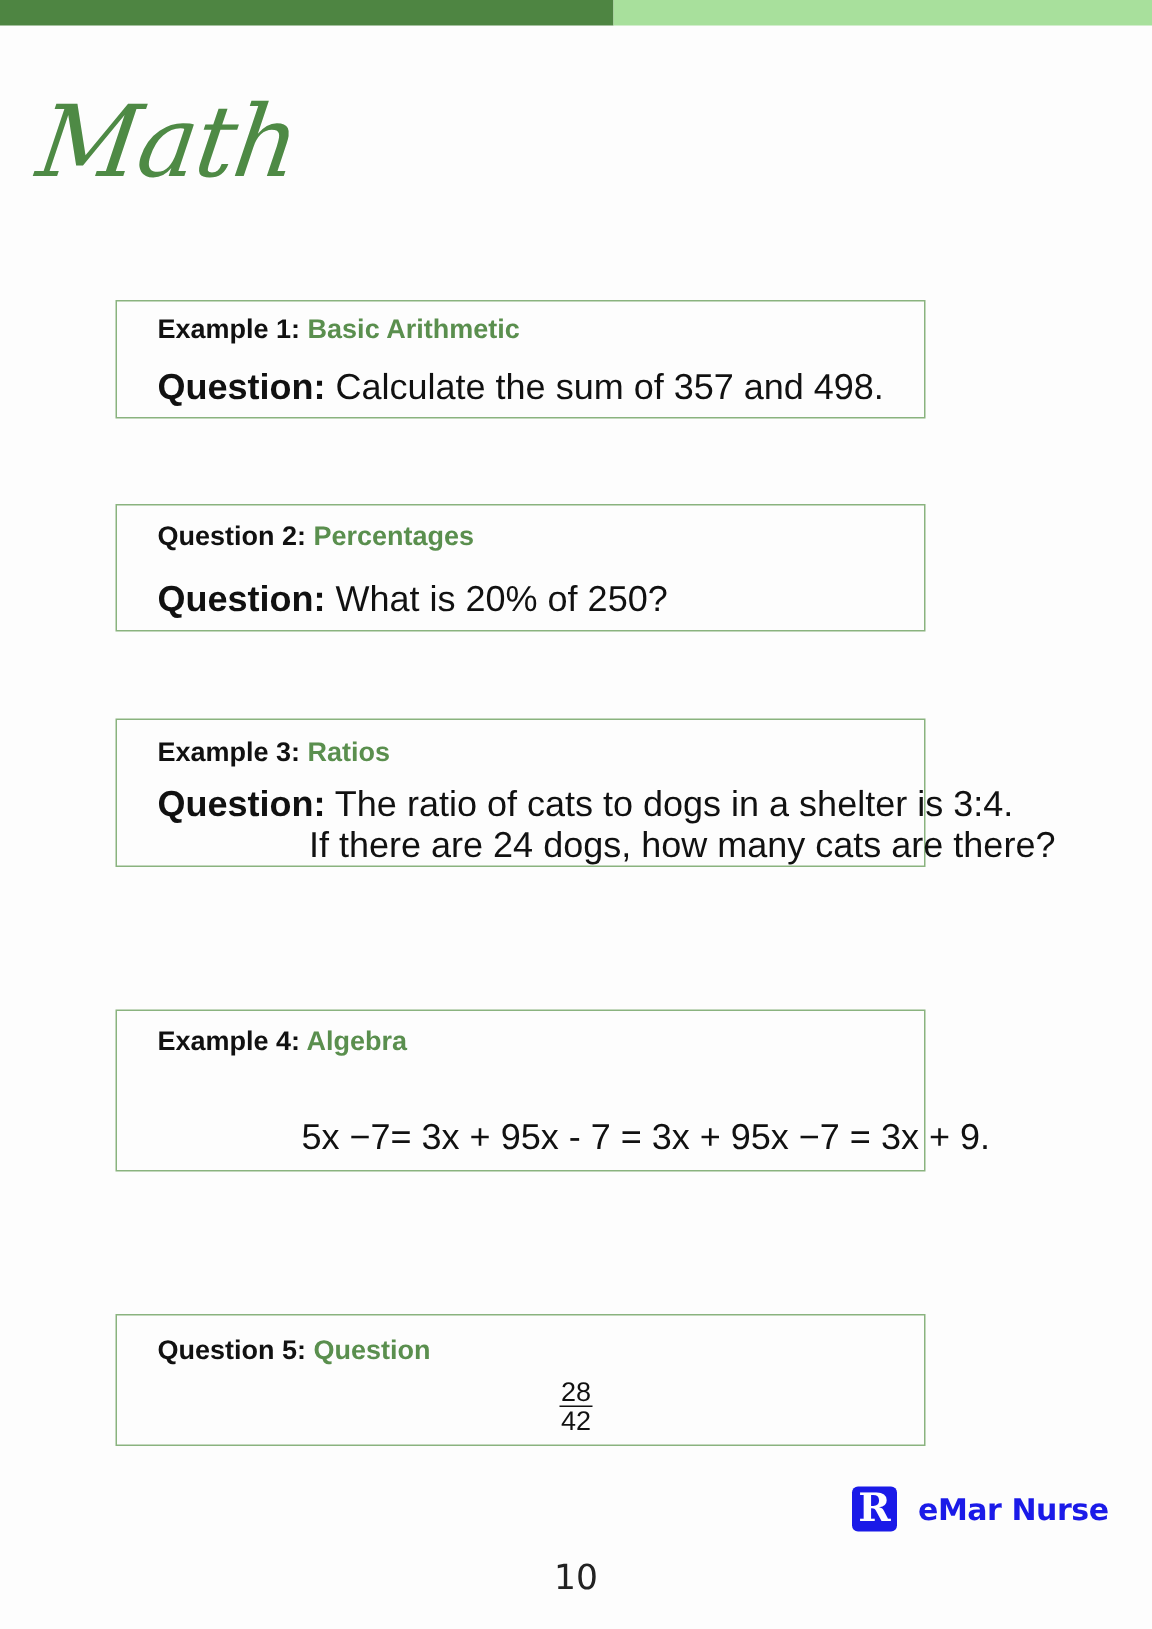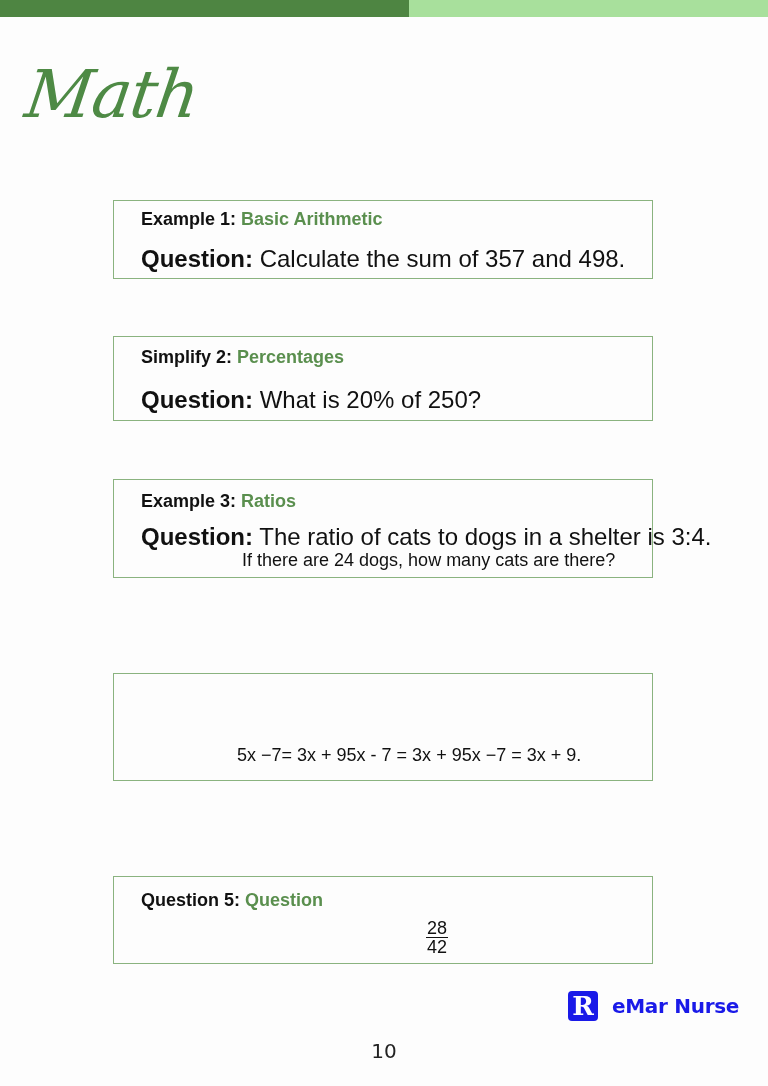--- a/index.html
+++ b/index.html
@@ -44,21 +44,20 @@
       transform: skewX(-8deg);
       line-height: 1;
     }
     .card {
       position: absolute;
       left: 77px;
       width: 540px;
       border: 1.5px solid #8ab37f;
       background: #fdfdfd;
       box-sizing: border-box;
-      margin-left: 36px;
     }
     .card .heading {
       position: absolute;
       left: 27px;
       font-size: 18px;
       font-weight: bold;
       color: #111;
       white-space: nowrap;
     }
     .card .heading .topic {
@@ -69,28 +68,28 @@
       left: 27px;
       font-size: 24px;
       color: #111;
       white-space: nowrap;
     }
     .card .question .q-label {
       font-weight: bold;
     }
     .card .cont {
       position: absolute;
-      font-size: 18px;
+      font-size: 24px;
       color: #111;
       white-space: nowrap;
       text-align: right;
     }
     .fraction {
       position: absolute;
-      left: 312px;
+      left: 295px;
       top: 43px;
       font-size: 18px;
       line-height: 18px;
       text-align: center;
     }
     .fraction .num {
       display: block;
       border-bottom: 1.5px solid #111;
       padding: 0 1px;
       line-height: 17px;
@@ -127,21 +126,21 @@
       letter-spacing: -0.3px;
       margin-left: 12px;
     }
     .page-number {
       position: absolute;
       left: 0;
       width: 768px;
       top: 1039px;
       text-align: center;
       font-family: "DejaVu Sans", sans-serif;
-      font-size: 20px;
+      font-size: 23px;
       color: #222;
     }
   </style>
 </head>
 <body>
 
 <div class="topbar">
   <div class="dark"></div>
   <div class="light"></div>
 </div>
@@ -154,21 +153,21 @@
     <span class="topic">Basic Arithmetic</span>
   </div>
   <div class="question" style="top:44px;">
     <span class="q-label">Question:</span>
     <span>Calculate the sum of 357 and 498.</span>
   </div>
 </div>
 
 <div class="card" style="top:336px;height:85px;">
   <div class="heading" style="top:10px;">
-    <span>Simplify 2:</span>
+    <span>Question 2:</span>
     <span class="topic">Percentages</span>
   </div>
   <div class="question" style="top:49px;text-align:center;">
     <span class="q-label">Question:</span>
     <span>What is 20% of 250?</span>
   </div>
 </div>
 
 <div class="card" style="top:479px;height:99px;">
   <div class="heading" style="top:11px;">
@@ -176,20 +175,24 @@
     <span class="topic">Ratios</span>
   </div>
   <div class="question" style="top:43px;">
     <span class="q-label">Question:</span>
     <span>The ratio of cats to dogs in a shelter is 3:4.</span>
   </div>
   <div class="cont" style="left:128px;top:70px;">If there are 24 dogs, how many cats are there?</div>
 </div>
 
 <div class="card" style="top:673px;height:108px;">
+  <div class="heading" style="top:10px;">
+    <span>Example 4:</span>
+    <span class="topic">Algebra</span>
+  </div>
   <div class="cont" style="left:123px;top:71px;">5x −7= 3x + 95x - 7 = 3x + 95x −7 = 3x + 9.</div>
 </div>
 
 <div class="card" style="top:876px;height:88px;">
   <div class="heading" style="top:13px;">
     <span>Question 5:</span>
     <span class="topic">Question</span>
   </div>
   <div class="fraction">
     <span class="num">28</span>

